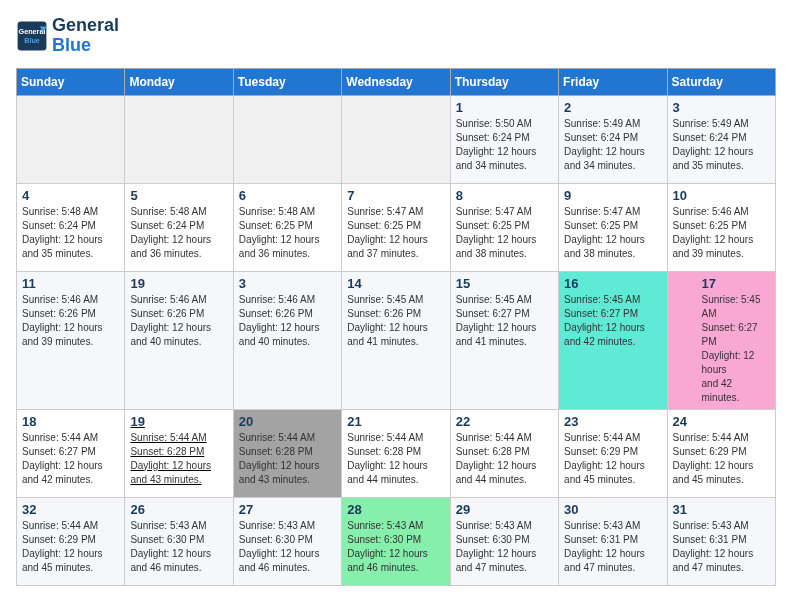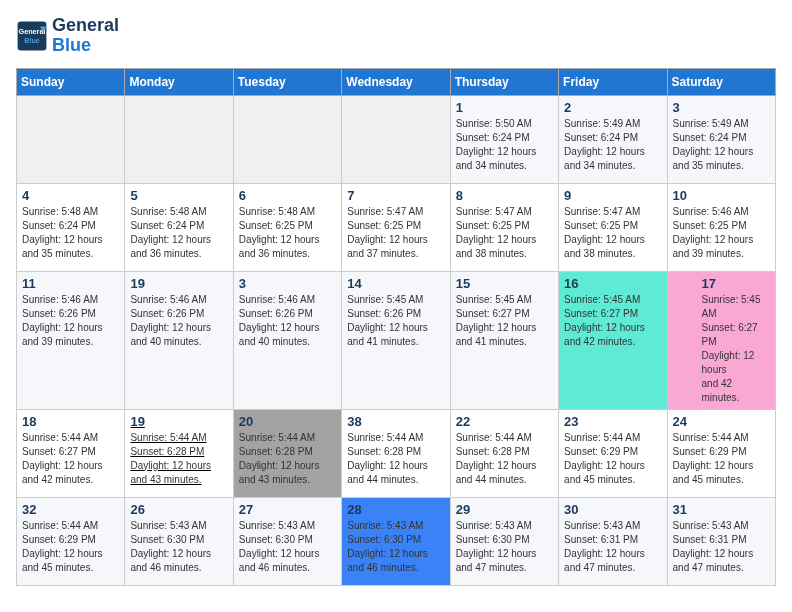--- a/index.html
+++ b/index.html
@@ -269,21 +269,21 @@
 and 43 minutes.</div>
         </td>
         <td style="background: #a3a3a3;">
           <div class="day-num">20</div>
           <div class="day-info" style="white-space: pre-line;">Sunrise: 5:44 AM
 Sunset: 6:28 PM
 Daylight: 12 hours
 and 43 minutes.</div>
         </td>
         <td style="background: rgb(255, 255, 255);">
-          <div class="day-num">38</div>
+          <div class="day-num">21</div>
           <div class="day-info" style="white-space: pre-line;">Sunrise: 5:44 AM
 Sunset: 6:28 PM
 Daylight: 12 hours
 and 44 minutes.</div>
         </td>
         <td style="background: rgb(255, 255, 255);">
           <div class="day-num">22</div>
           <div class="day-info" style="white-space: pre-line;">Sunrise: 5:44 AM
 Sunset: 6:28 PM
 Daylight: 12 hours
@@ -319,21 +319,21 @@
 Daylight: 12 hours
 and 46 minutes.</div>
         </td>
         <td style="background: rgb(245, 247, 250);">
           <div class="day-num">27</div>
           <div class="day-info" style="white-space: pre-line;">Sunrise: 5:43 AM
 Sunset: 6:30 PM
 Daylight: 12 hours
 and 46 minutes.</div>
         </td>
-        <td style="background: #3b82f6;">
+        <td style="background: #86efac;">
           <div class="day-num">28</div>
           <div class="day-info" style="white-space: pre-line;">Sunrise: 5:43 AM
 Sunset: 6:30 PM
 Daylight: 12 hours
 and 46 minutes.</div>
         </td>
         <td style="background: rgb(245, 247, 250);">
           <div class="day-num">29</div>
           <div class="day-info" style="white-space: pre-line;">Sunrise: 5:43 AM
 Sunset: 6:30 PM

